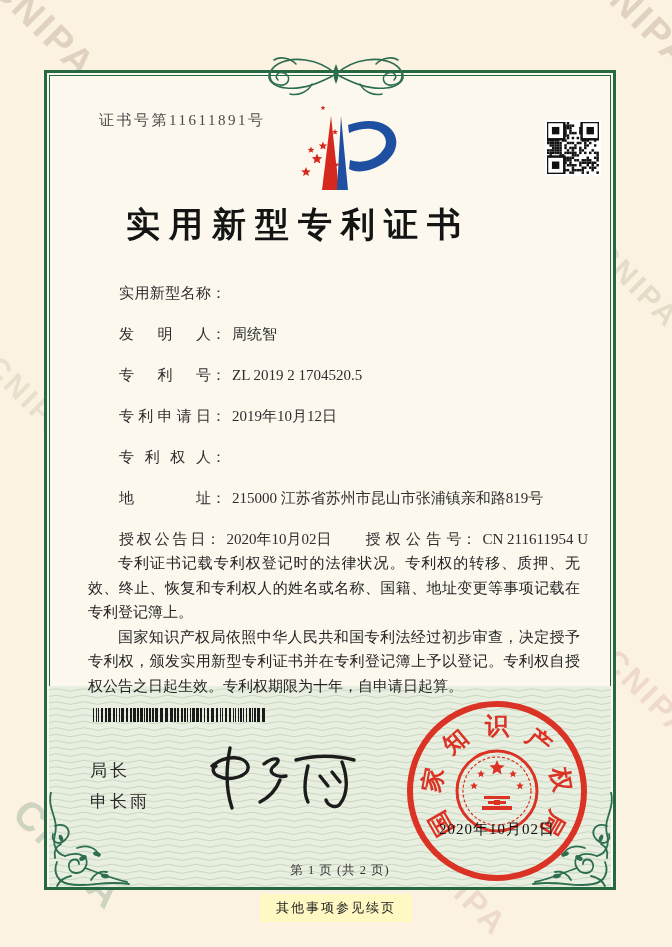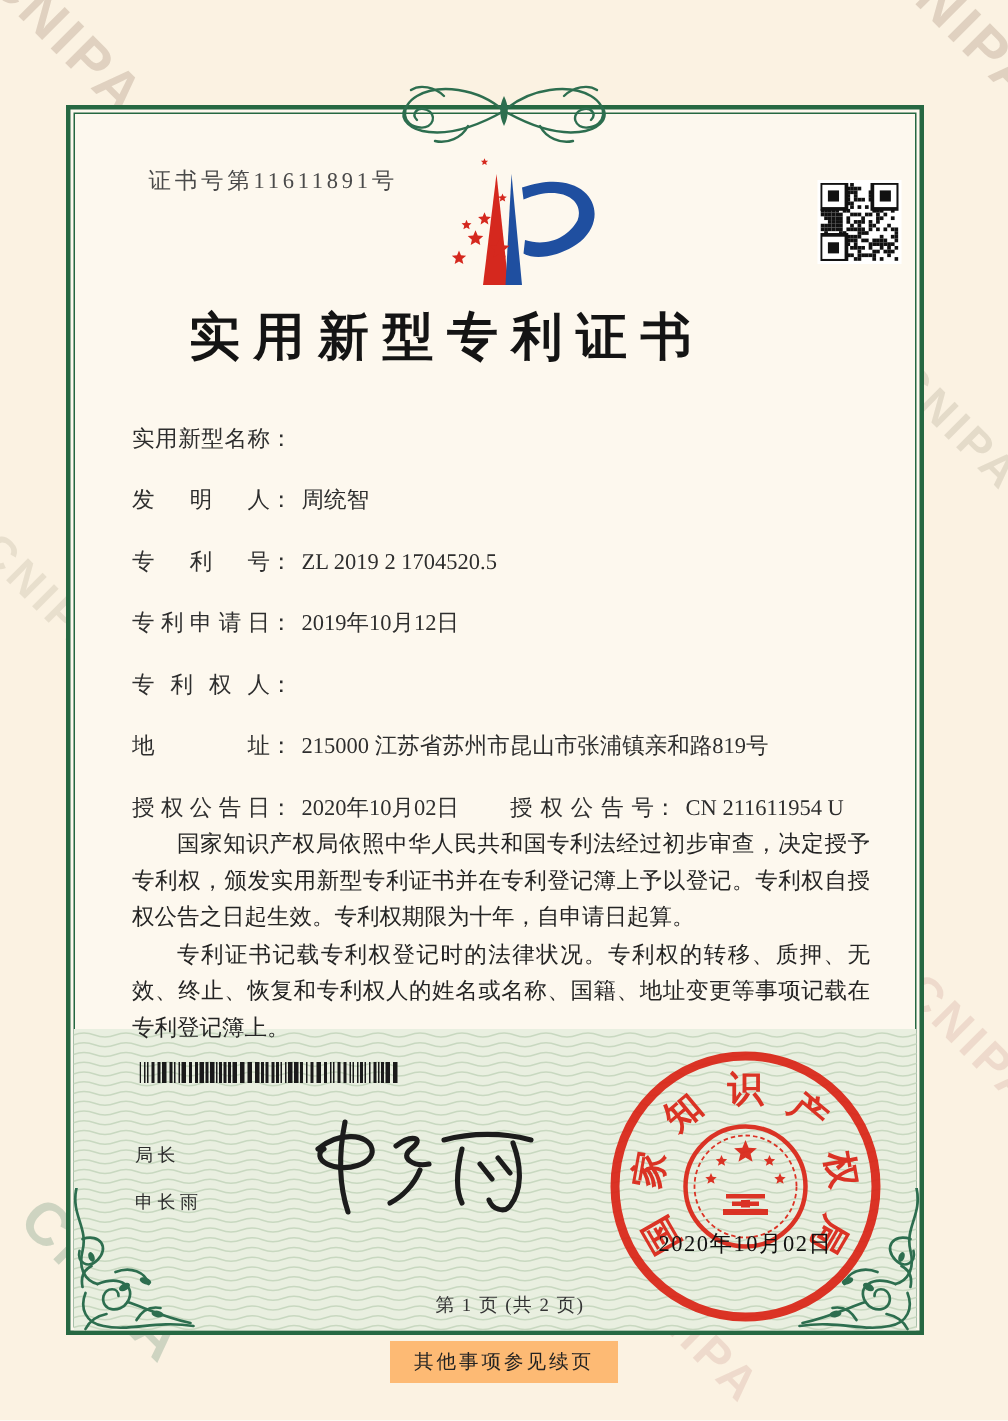--- a/index.html
+++ b/index.html
@@ -48,56 +48,56 @@
   .logo{position:absolute; left:293px; top:98px;}
   .qr{position:absolute; left:545px; top:120px; background:#fff; padding:2px;}
 
   .title{
     position:absolute; left:44px; top:202px; width:508px;
     text-align:center; font-size:34px; font-weight:bold; color:#141414;
     letter-spacing:9px;
   }
 
   .fields{position:absolute; left:88px; top:282px; width:500px; font-size:15px; color:#2e2e2e;}
-  .frow{display:flex; margin-bottom:19px; line-height:22px; white-space:nowrap;}
+  .frow{display:flex; margin-bottom:19px; line-height:22px; white-space:nowrap;margin-left:31px;}
   .flabel{
     display:inline-block; width:92px; text-align:justify; text-align-last:justify;
   }
   .colon{margin-right:6px;}
   .grant-right{margin-left:34px; display:flex;}
   .grant-right .flabel{width:96px;}
 
   .body-text{
     position:absolute; left:88px; top:551px; width:492px;
     font-size:15px; line-height:24.5px; text-align:justify; color:#242424;
   }
   .body-text p{margin:0; text-indent:2em;}
 
   .barcode{position:absolute; left:93px; top:707px;}
 
   .boss{
     position:absolute; left:90px; top:755px;
     font-family:"Liberation Sans","DejaVu Sans",sans-serif;
-    font-size:12px; line-height:31px; letter-spacing:3px; color:#2a2a2a;
+    font-size:17px; line-height:31px; letter-spacing:3px; color:#2a2a2a;
   }
   .signature{position:absolute; left:196px; top:738px;}
 
   .seal{position:absolute; left:402px; top:696px; opacity:.93;}
   .seal-date{
     position:absolute; left:402px; top:820px; width:190px; text-align:center;
     font-size:15px; letter-spacing:1px; color:#101010;
   }
 
   .page-num{
     position:absolute; left:54px; top:862px; width:572px; text-align:center;
     font-size:12.5px; letter-spacing:1px; color:#333;
   }
   .note-box{
     position:absolute; left:50%; top:894px; transform:translateX(-50%);
-    background:#fdba74; padding:5px 16px; font-size:13px; letter-spacing:2px;
+    background:#fef9c3; padding:5px 16px; font-size:13px; letter-spacing:2px;
     color:#222; white-space:nowrap;
   }
 </style>
 </head>
 <body>
 
 <div class="page">
 
   <span class="wm wm-tl">CNIPA</span>
   <span class="wm wm-tr">CNIPA</span>
@@ -415,22 +415,22 @@
       <span class="fvalue">2020年10月02日</span>
       <span class="grant-right">
         <span class="flabel">授权公告号</span>
           <span class="colon">：</span>
         <span class="fvalue">CN 211611954 U</span>
       </span>
     </div>
   </div>
 
   <div class="body-text">
+    <p>专利证书记载专利权登记时的法律状况。专利权的转移、质押、无效、终止、恢复和专利权人的姓名或名称、国籍、地址变更等事项记载在专利登记簿上。</p>
     <p>国家知识产权局依照中华人民共和国专利法经过初步审查，决定授予专利权，颁发实用新型专利证书并在专利登记簿上予以登记。专利权自授权公告之日起生效。专利权期限为十年，自申请日起算。</p>
-    <p>专利证书记载专利权登记时的法律状况。专利权的转移、质押、无效、终止、恢复和专利权人的姓名或名称、国籍、地址变更等事项记载在专利登记簿上。</p>
   </div>
 
   <svg class="barcode" width="176" height="16" id="barcode">
       <rect x="0" y="1" width="1" height="14" fill="#1a1a1a"></rect>
       <rect x="3" y="1" width="1" height="14" fill="#1a1a1a"></rect>
       <rect x="5" y="1" width="1" height="14" fill="#1a1a1a"></rect>
       <rect x="8" y="1" width="2" height="14" fill="#1a1a1a"></rect>
       <rect x="12" y="1" width="2" height="14" fill="#1a1a1a"></rect>
       <rect x="15" y="1" width="3" height="14" fill="#1a1a1a"></rect>
       <rect x="20" y="1" width="2" height="14" fill="#1a1a1a"></rect>

